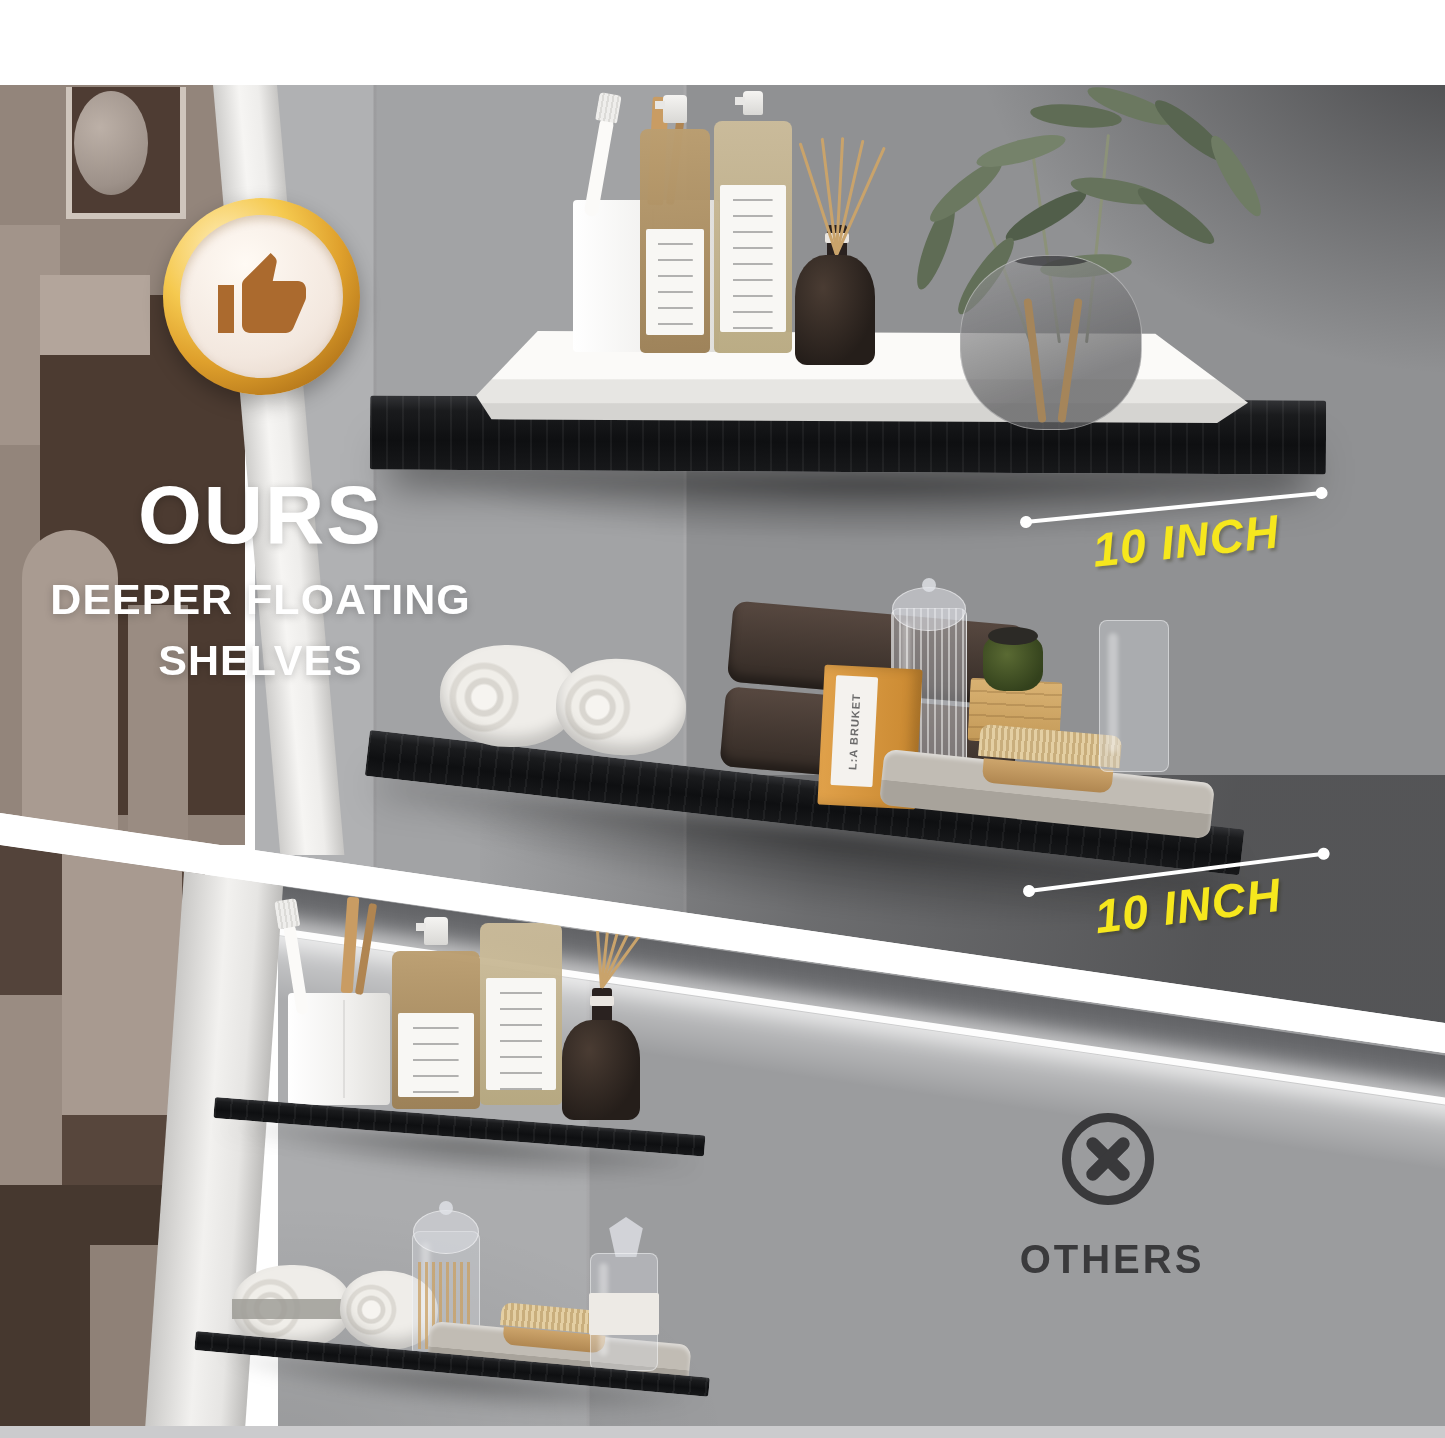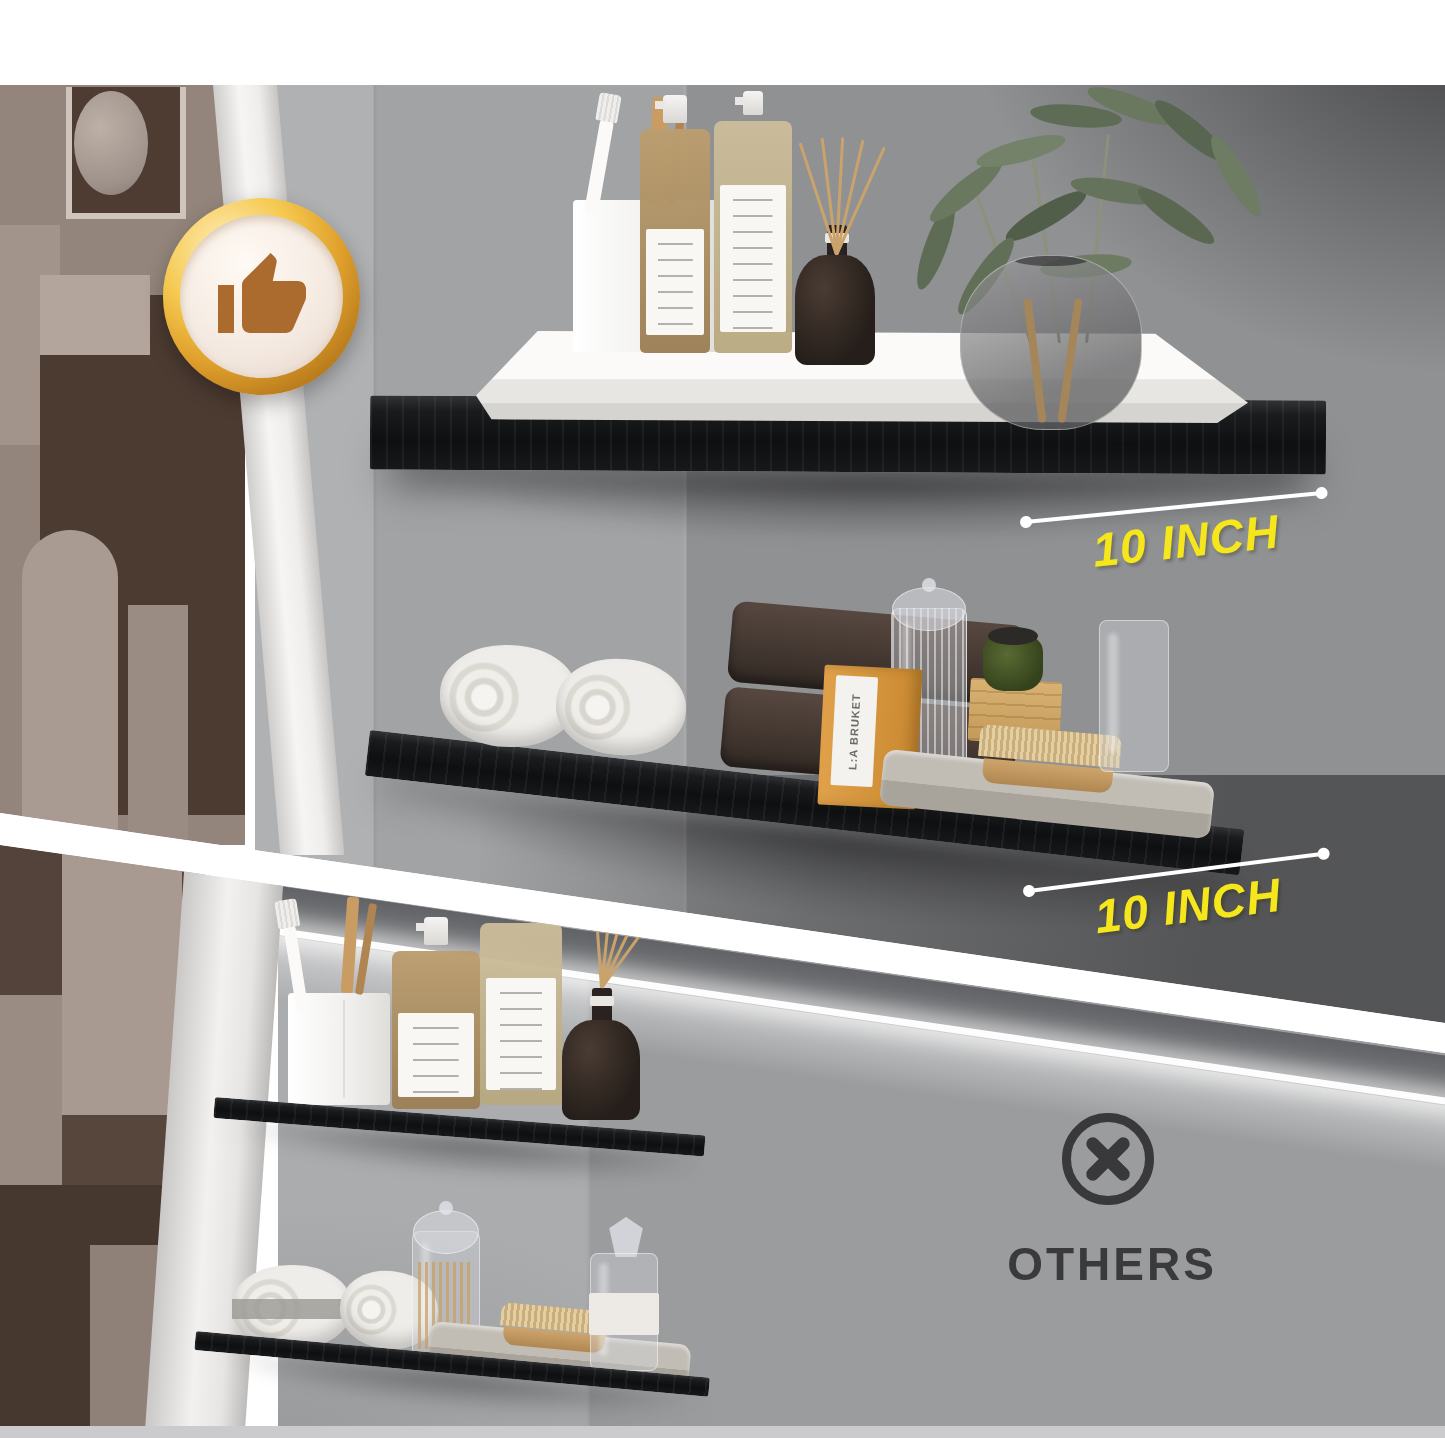--- a/index.html
+++ b/index.html
@@ -184,21 +184,21 @@
   .ml1 { left:1026px; top:435px; width:297px; transform:rotate(-5.6deg); }
   .lb1 { left:1066px; top:428px; transform:rotate(-6deg); }
   .ml2 { left:1029px; top:804px; width:297px; transform:rotate(-7.2deg); }
   .lb2 { left:1068px; top:793px; transform:rotate(-7deg); }
 
   
   .x-circle { left:1062px; top:1028px; width:92px; height:92px; border:9px solid #39393b; border-radius:50%; }
   .xbar { position:absolute; left:50%; top:50%; width:56px; height:13px; background:#39393b; border-radius:7px; }
   .xbar.a { transform:translate(-50%,-50%) rotate(45deg); }
   .xbar.b { transform:translate(-50%,-50%) rotate(-45deg); }
-  .others-label { left:962px; top:1152px; width:300px; text-align:center; font-size:46px; font-weight:800;
+  .others-label { left:962px; top:1152px; width:300px; text-align:center; font-size:40px; font-weight:800;
     color:#3a3a3c; letter-spacing:3px; }
 
   .wall-shadow { background:radial-gradient(ellipse at 50% 0, rgba(0,0,0,.38), rgba(0,0,0,0) 70%); filter:blur(7px); }
 </style>
 </head>
 <body>
 
 <div id="canvas">
 
 
@@ -299,20 +299,25 @@
       <div class="abs glass" style="left:1099px;top:535px;width:70px;height:152px;"></div>
 
       <div class="abs badge">
         <div class="badge-inner">
           <svg width="96" height="96" viewBox="0 0 24 24">
             <path fill="#AB6A2E" d="M1 21h4V9H1v12zM23 10c0-1.1-.9-2-2-2h-6.31l.95-4.57.03-.32c0-.41-.17-.79-.44-1.06L14.17 1 7.58 7.59C7.22 7.95 7 8.45 7 9v10c0 1.1.9 2 2 2h9c.83 0 1.54-.5 1.84-1.22l3.02-7.05c.09-.23.14-.47.14-.73v-2z"></path>
           </svg>
         </div>
       </div>
 
+      <div class="abs ours-text-block">
+        <div class="ours-label">OURS</div>
+        <div class="ours-sub1">DEEPER FLOATING</div>
+        <div class="ours-sub2">SHELVES</div>
+      </div>
 
       <div class="abs measure-line ml1"></div>
       <div class="abs measure-label lb1">10 INCH</div>
       <div class="abs measure-line ml2"></div>
       <div class="abs measure-label lb2">10 INCH</div>
     </div>
 
     <div class="scene scene-others">
       <div class="abs wall-others"></div>
       <div class="abs mirror-shade"></div>

